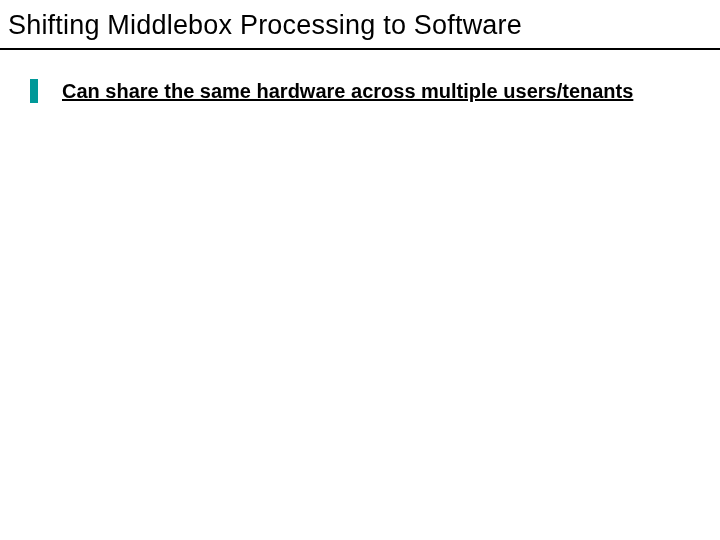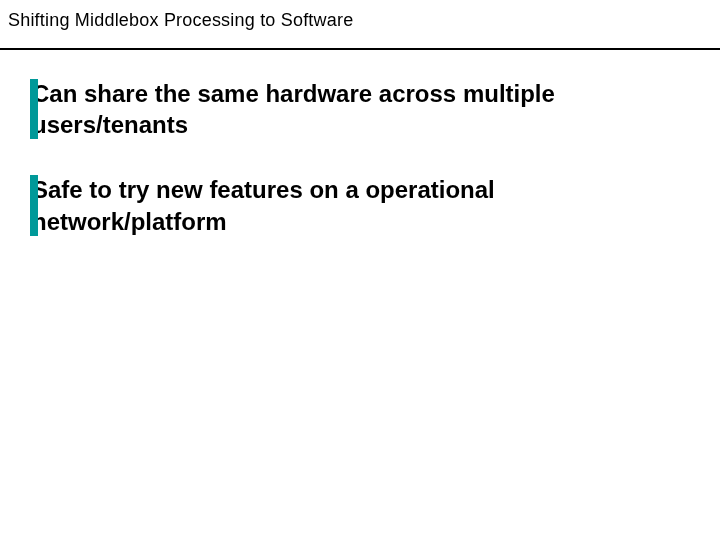--- a/index.html
+++ b/index.html
@@ -16,46 +16,47 @@
     width: 720px;
     height: 540px;
     position: relative;
     box-sizing: border-box;
   }
   .title {
     position: absolute;
     top: 10px;
     left: 8px;
     right: 8px;
-    font-size: 18px;
+    font-size: 27px;
     font-weight: 400;
     color: #000;
     letter-spacing: 0.2px;
   }
   .rule {
     position: absolute;
     top: 48px;
     left: 0;
     right: 0;
     height: 0;
     border-top: 2px solid #000;
   }
   .body {
     position: absolute;
     top: 78px;
     left: 30px;
     right: 30px;
   }
   .bullet {
     position: relative;
-    padding-left: 2px;
+    padding-left: 32px;
     margin-bottom: 34px;
-    font-size: 24px;
+    font-size: 20px;
     line-height: 1.3;
     color: #000;
+    text-decoration: underline;
   }
   .bullet .bar {
     position: absolute;
     left: 0;
     top: 1px;
     bottom: 1px;
     width: 8px;
     background: #009999;
   }
   .bold { font-weight: 700; }
@@ -70,20 +71,16 @@
   <div class="rule"></div>
 
   <div class="body">
 
     <div class="bullet bold">
       <span class="bar"></span>
       <span>Can share the same hardware across multiple users/tenants</span>
     </div>
 
 
-    <div class="bullet bold">
-      <span class="bar"></span>
-      <span>Safe to try new features on a operational network/platform</span>
-    </div>
 
 
   </div>
 </div>
 
 </body></html>

